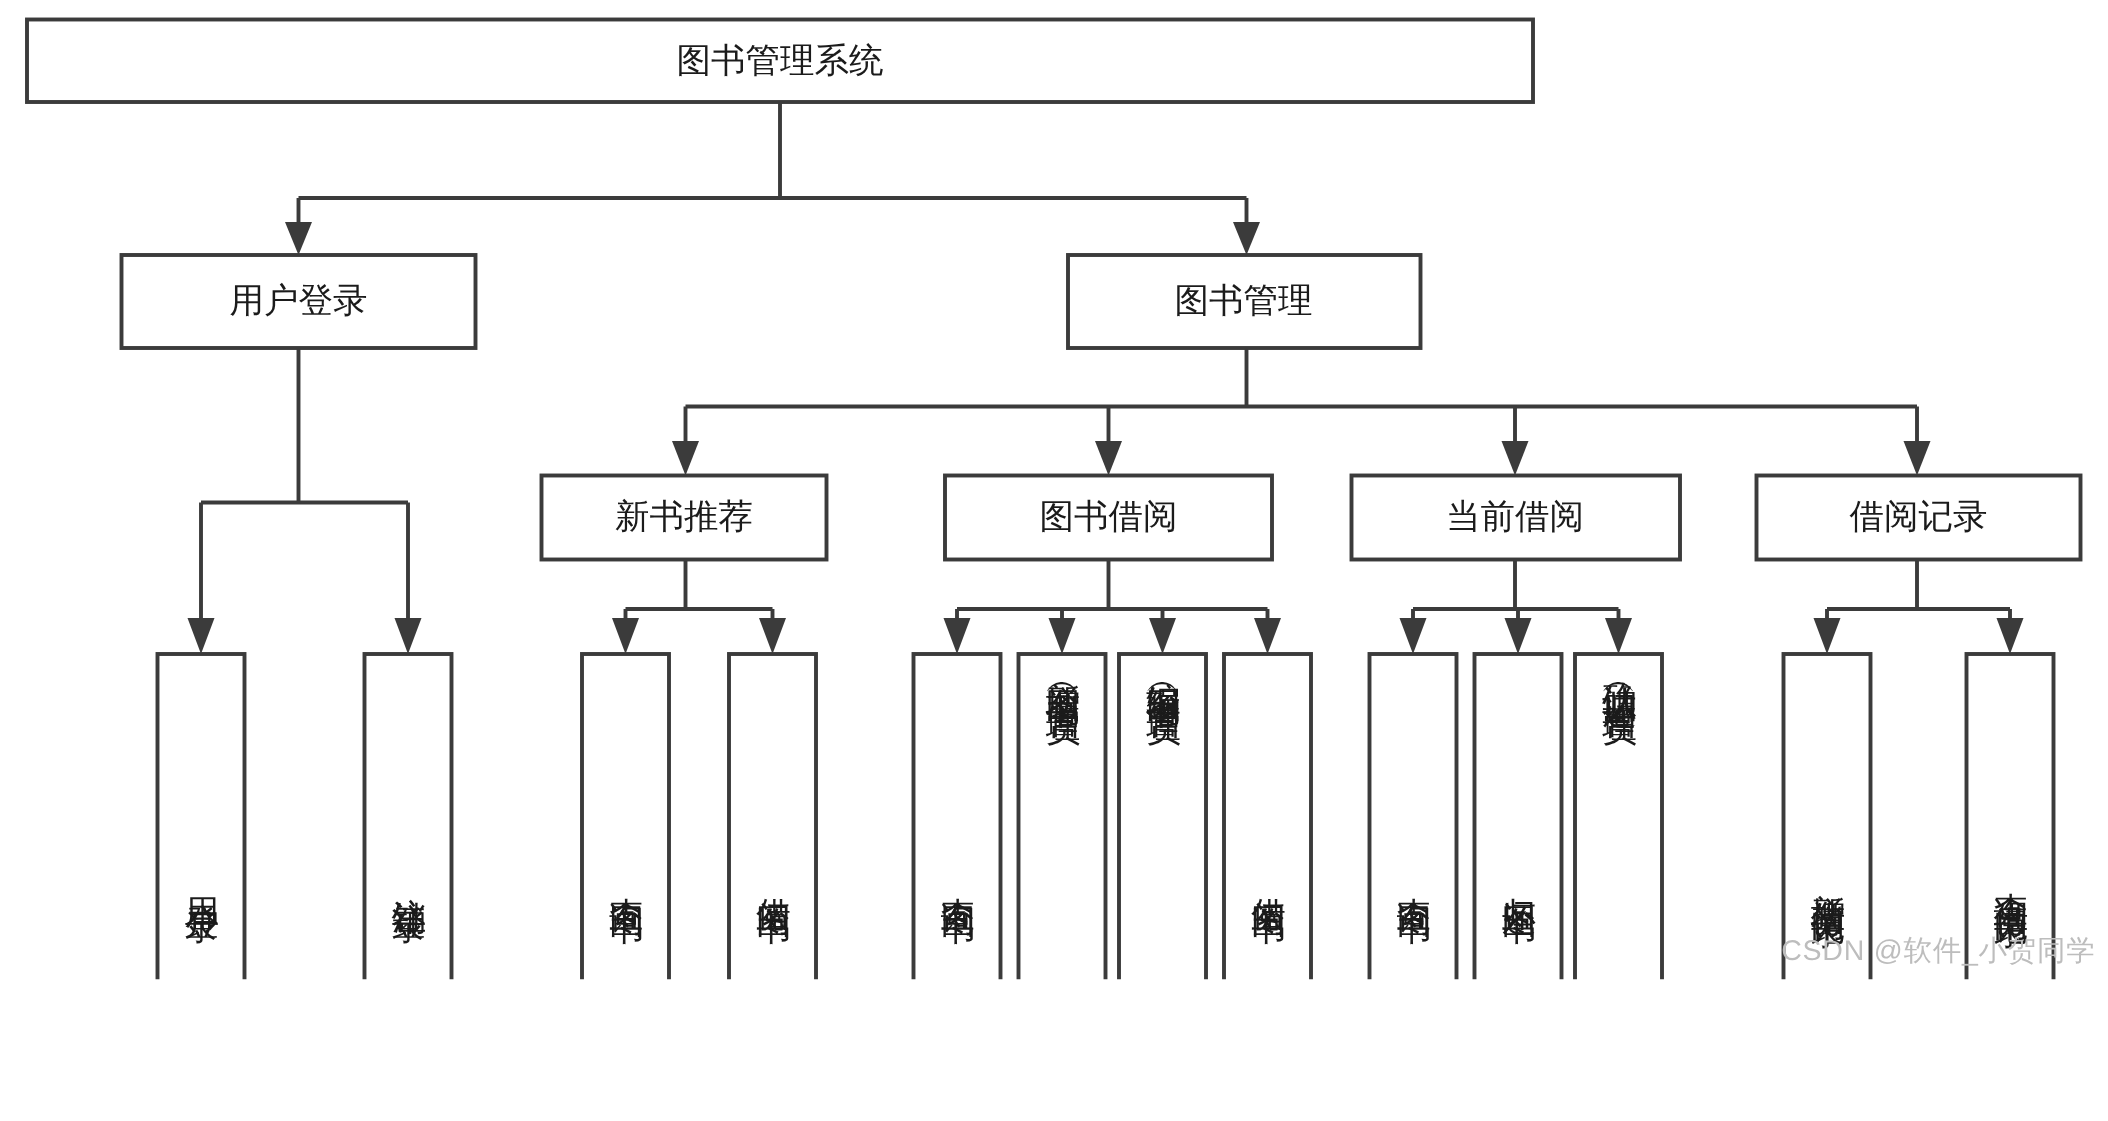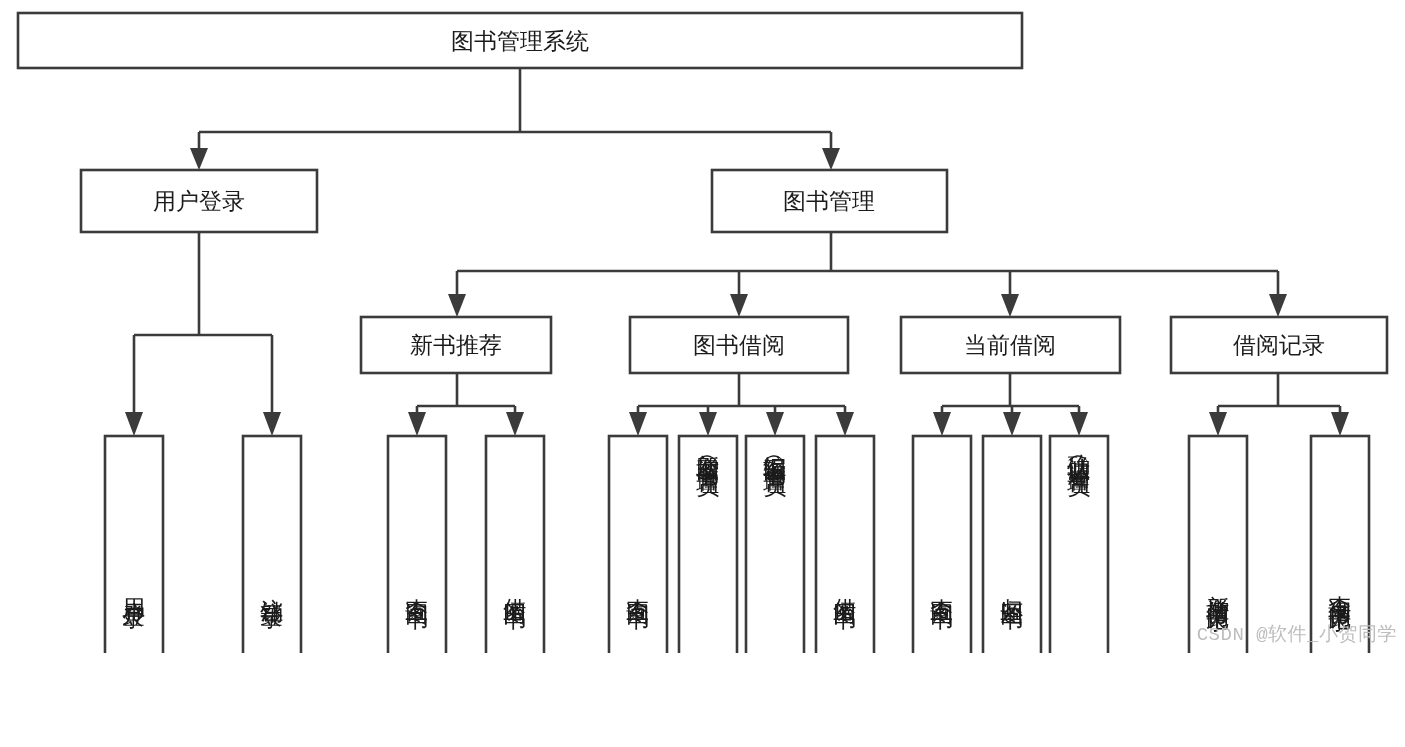--- a/index.html
+++ b/index.html
@@ -60,21 +60,21 @@
     font-size: 23px;
     line-height: 1.32;
     color: #1b1b1b;
     letter-spacing: 3px;
     white-space: nowrap;
   }
   .watermark {
     position: absolute;
     right: 8px;
     bottom: 6px;
-    font-family: Liberation Mono, monospace;
+    font-family: Liberation Sans, sans-serif;
     font-size: 19px;
     color: #bdbdbd;
     letter-spacing: 0.5px;
     white-space: nowrap;
   }
 </style>
 </head>
 <body>
 
 <div id="canvas">

